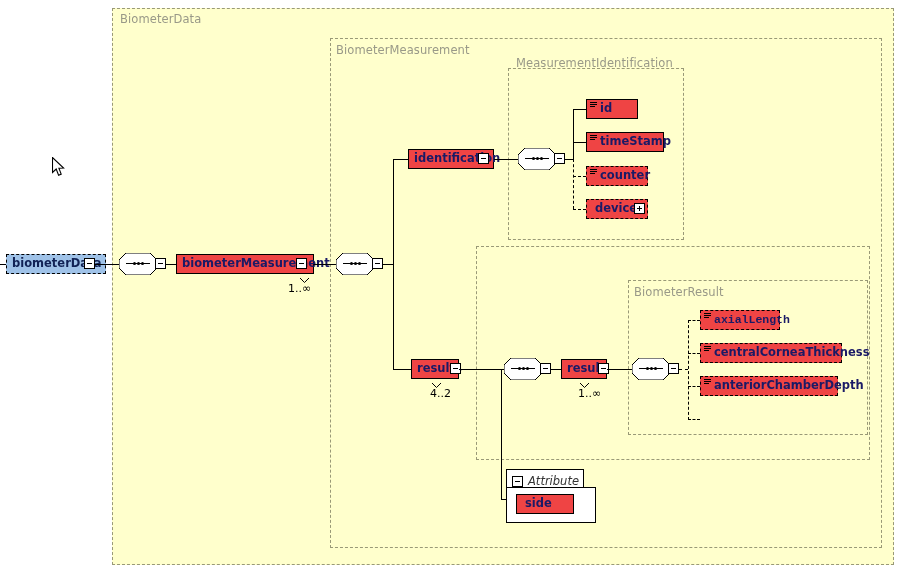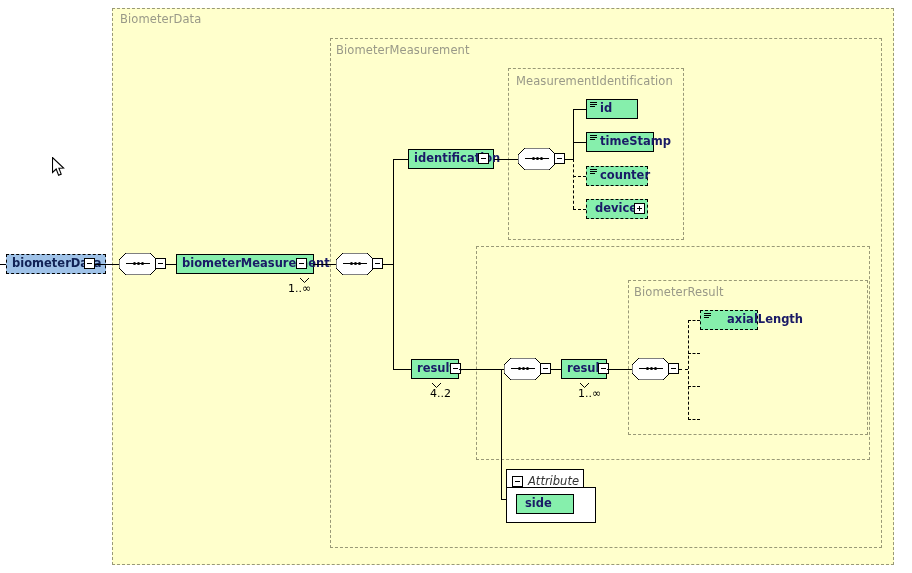--- a/index.html
+++ b/index.html
@@ -47,21 +47,21 @@
   }
   .ln.dash-v {
     width: 0; background: none;
     border-left: 1px dashed #000;
   }
 
   
   .node {
     position: absolute;
     box-sizing: border-box;
-    background: #86efac;
+    background: #ef4444;
     border: 1px solid #000;
     height: 20px;
     display: flex;
     align-items: center;
     font-size: 11.5px;
     font-weight: bold;
     color: #1a1a66;
     padding: 0 5px;
     white-space: nowrap;
   }
@@ -193,21 +193,21 @@
 
 <div id="canvas">
 
   <div class="group" style="left:112px; top:8px; width:782px; height:557px;"></div>
   <div class="group-label" style="left:120px; top:12px;"><span>BiometerData</span></div>
 
   <div class="group" style="left:330px; top:38px; width:552px; height:510px;"></div>
   <div class="group-label" style="left:336px; top:43px;"><span>BiometerMeasurement</span></div>
 
   <div class="group" style="left:508px; top:68px; width:176px; height:172px;"></div>
-  <div class="group-label" style="left:516px; top:74px;text-align:center;"><span>MeasurementIdentification</span></div>
+  <div class="group-label" style="left:516px; top:56px;text-align:center;"><span>MeasurementIdentification</span></div>
 
   <div class="group" style="left:476px; top:246px; width:394px; height:214px;"></div>
 
   <div class="group" style="left:628px; top:280px; width:240px; height:155px;"></div>
   <div class="group-label" style="left:634px; top:285px;"><span>BiometerResult</span></div>
 
   <div class="shadow" style="left:10px; top:258px; width:100px; height:20px;"></div>
   <div class="node root" style="left:6px; top:254px; width:100px;">
     <span class="lbl">biometerData</span>
   </div>
@@ -293,21 +293,21 @@
   <div class="node" style="left:586px; top:99px; width:52px; padding-left:13px;">
     <span class="stype">
         <i></i>
         <i></i>
         <i></i>
       </span>
     <span class="lbl">id</span>
   </div>
 
   <div class="shadow" style="left:590px; top:136px; width:78px; height:20px;"></div>
-  <div class="node" style="left:586px; top:132px; width:68px; padding-left:13px;">
+  <div class="node" style="left:586px; top:132px; width:78px; padding-left:13px;">
     <span class="stype">
         <i></i>
         <i></i>
         <i></i>
       </span>
     <span class="lbl">timeStamp</span>
   </div>
 
   <div class="shadow" style="left:590px; top:170px; width:62px; height:20px;"></div>
   <div class="node dashed" style="left:586px; top:166px; width:62px; padding-left:13px;">
@@ -380,32 +380,48 @@
   <div class="seq-exp" style="left:668px; top:363px;"></div>
 
   <div class="ln dash-h" style="left:679px; top:369px; width:9px;"></div>
   <div class="ln dash-v" style="left:688px; top:320px; height:100px;"></div>
   <div class="ln dash-h" style="left:688px; top:320px; width:12px;"></div>
   <div class="ln dash-h" style="left:688px; top:353px; width:12px;"></div>
   <div class="ln dash-h" style="left:688px; top:386px; width:12px;"></div>
   <div class="ln dash-h" style="left:688px; top:419px; width:12px;"></div>
 
   <div class="shadow" style="left:704px; top:314px; width:80px; height:20px;"></div>
-  <div class="node dashed" style="left:700px; top:310px; width:58px; padding-left:26px;">
+  <div class="node dashed" style="left:700px; top:310px; width:80px; padding-left:13px;font-family:Liberation Mono, monospace;">
     <span class="stype">
         <i></i>
         <i></i>
         <i></i>
       </span>
     <span class="lbl">axialLength</span>
   </div>
 
   <div class="shadow" style="left:704px; top:347px; width:142px; height:20px;"></div>
+  <div class="node dashed" style="left:700px; top:343px; width:142px; padding-left:13px;">
+    <span class="stype">
+        <i></i>
+        <i></i>
+        <i></i>
+      </span>
+    <span class="lbl">centralCorneaThickness</span>
+  </div>
 
   <div class="shadow" style="left:704px; top:380px; width:138px; height:20px;"></div>
+  <div class="node dashed" style="left:700px; top:376px; width:138px; padding-left:13px;">
+    <span class="stype">
+        <i></i>
+        <i></i>
+        <i></i>
+      </span>
+    <span class="lbl">anteriorChamberDepth</span>
+  </div>
 
   <div class="shadow" style="left:704px; top:413px; width:150px; height:20px;"></div>
 
   <div class="attr-panel" style="left:506px; top:469px; width:78px; height:54px;"></div>
   <div class="attr-panel" style="left:506px; top:487px; width:90px; height:36px;"></div>
   <div class="attr-head" style="left:512px; top:474px;">
     <span class="expander"></span>
     <span>Attribute</span>
   </div>
   <div class="shadow" style="left:520px; top:498px; width:58px; height:20px;"></div>

